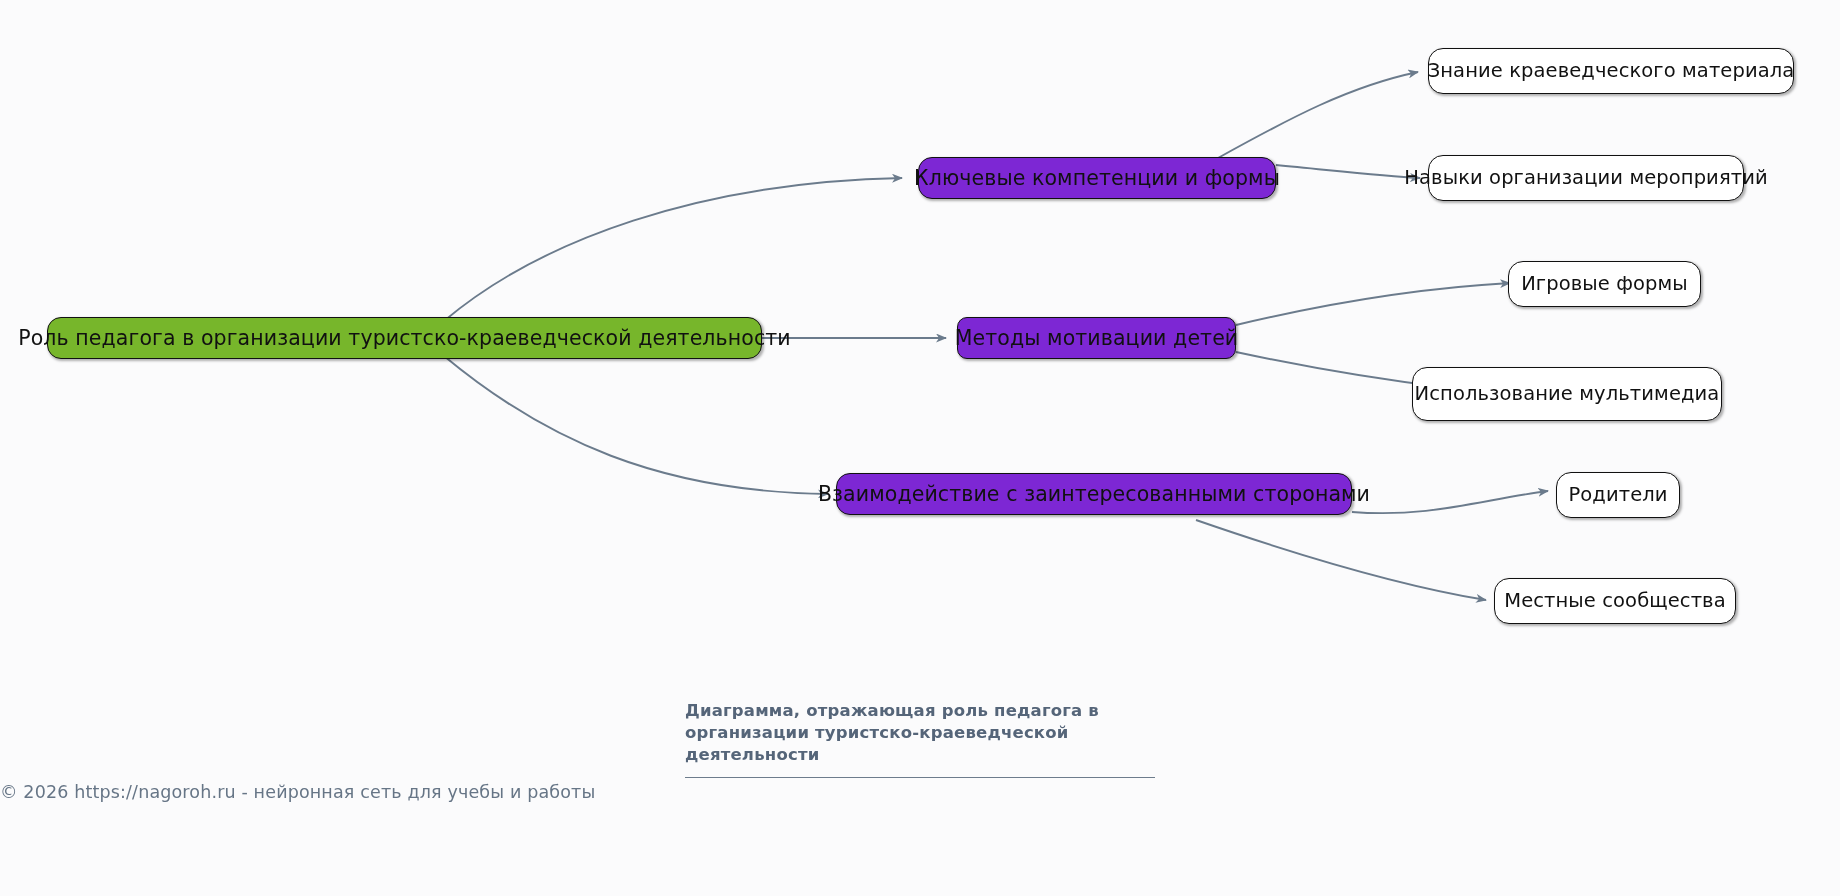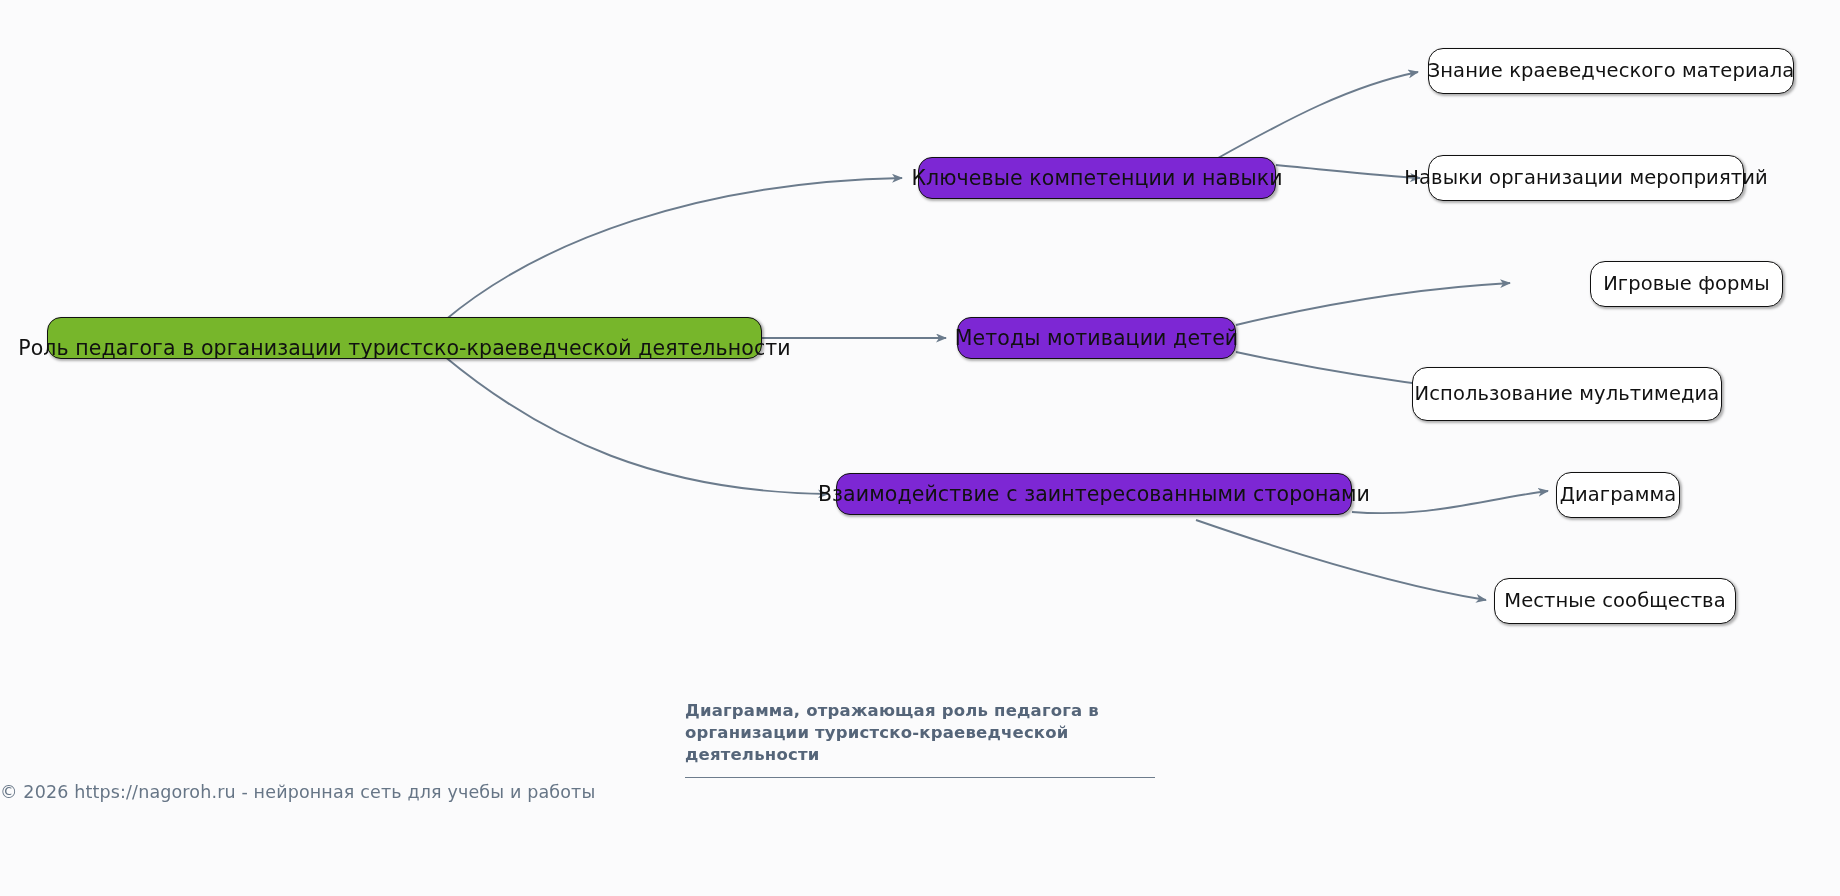--- a/index.html
+++ b/index.html
@@ -128,54 +128,54 @@
 
     <path d="M 1236,325 C 1320,305 1420,288 1510,283" fill="none" stroke="#6b7b8c" stroke-width="1.9" marker-end="url(#arrowhead)"></path>
 
     <path d="M 1236,352 C 1320,370 1400,382 1450,388" fill="none" stroke="#6b7b8c" stroke-width="1.9" marker-end="url(#arrowhead)"></path>
 
     <path d="M 1352,512 C 1430,518 1480,500 1548,491" fill="none" stroke="#6b7b8c" stroke-width="1.9" marker-end="url(#arrowhead)"></path>
 
     <path d="M 1196,520 C 1300,556 1400,586 1486,600" fill="none" stroke="#6b7b8c" stroke-width="1.9" marker-end="url(#arrowhead)"></path>
   </svg>
 
-  <div class="node root" style="left:47px; top:317px; width:715px; height:42px;align-items:flex-end;">
+  <div class="node root" style="left:47px; top:317px; width:715px; height:42px;">
     <span class="node-label">Роль педагога в организации туристско-краеведческой деятельности</span>
   </div>
 
   <div class="node branch" style="left:918px; top:157px; width:358px; height:42px;">
-    <span class="node-label">Ключевые компетенции и навыки</span>
+    <span class="node-label">Ключевые компетенции и формы</span>
   </div>
 
   <div class="node leaf" style="left:1428px; top:48px; width:366px; height:46px;">
     <span class="node-label">Знание краеведческого материала</span>
   </div>
 
   <div class="node leaf" style="left:1428px; top:155px; width:316px; height:46px;">
     <span class="node-label">Навыки организации мероприятий</span>
   </div>
 
-  <div class="node branch" style="left:957px; top:317px; width:279px; height:42px;">
+  <div class="node branch" style="left:957px; top:317px; width:279px; height:42px;border-radius:10px;">
     <span class="node-label">Методы мотивации детей</span>
   </div>
 
-  <div class="node leaf" style="left:1590px; top:261px; width:193px; height:46px;">
+  <div class="node leaf" style="left:1508px; top:261px; width:193px; height:46px;">
     <span class="node-label">Игровые формы</span>
   </div>
 
   <div class="node leaf" style="left:1412px; top:367px; width:310px; height:54px;">
     <span class="node-label">Использование мультимедиа</span>
   </div>
 
   <div class="node branch" style="left:836px; top:473px; width:516px; height:42px;">
     <span class="node-label">Взаимодействие с заинтересованными сторонами</span>
   </div>
 
   <div class="node leaf" style="left:1556px; top:472px; width:124px; height:46px;">
-    <span class="node-label">Диаграмма</span>
+    <span class="node-label">Родители</span>
   </div>
 
   <div class="node leaf" style="left:1494px; top:578px; width:242px; height:46px;">
     <span class="node-label">Местные сообщества</span>
   </div>
 
 </div>
 
 <div id="footer-block">
   <p id="diagram-caption">Диаграмма, отражающая роль педагога в организации туристско-краеведческой деятельности</p>

